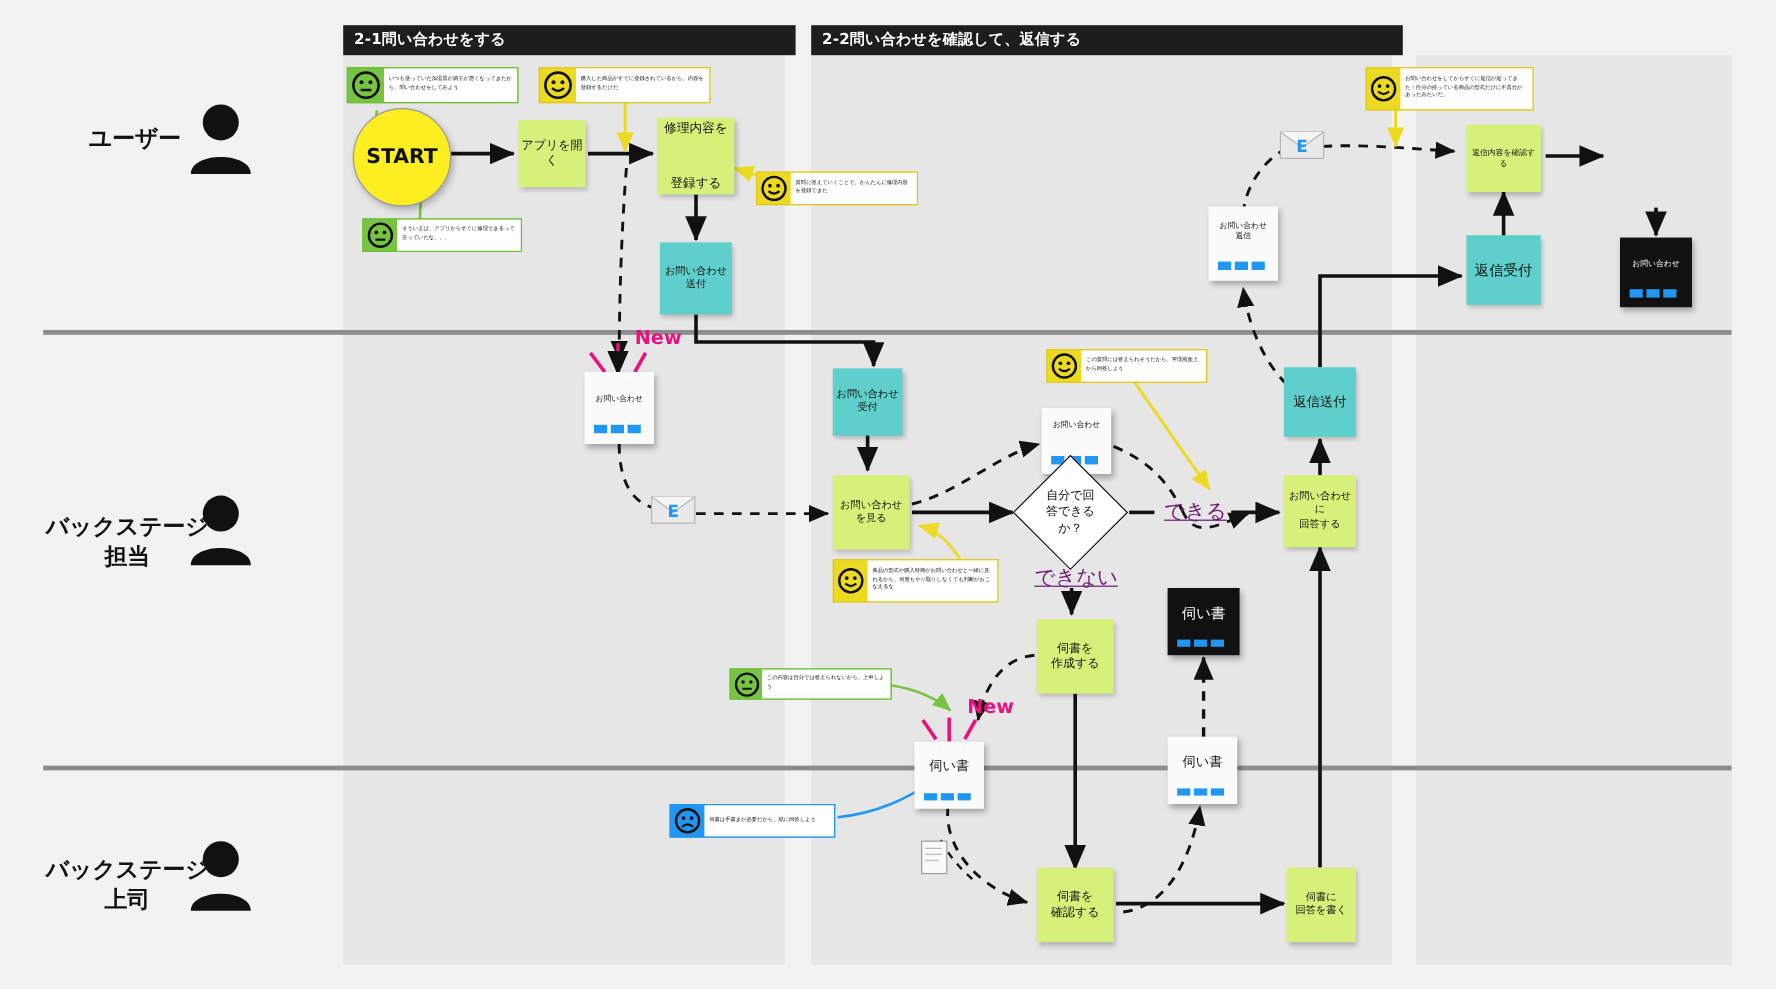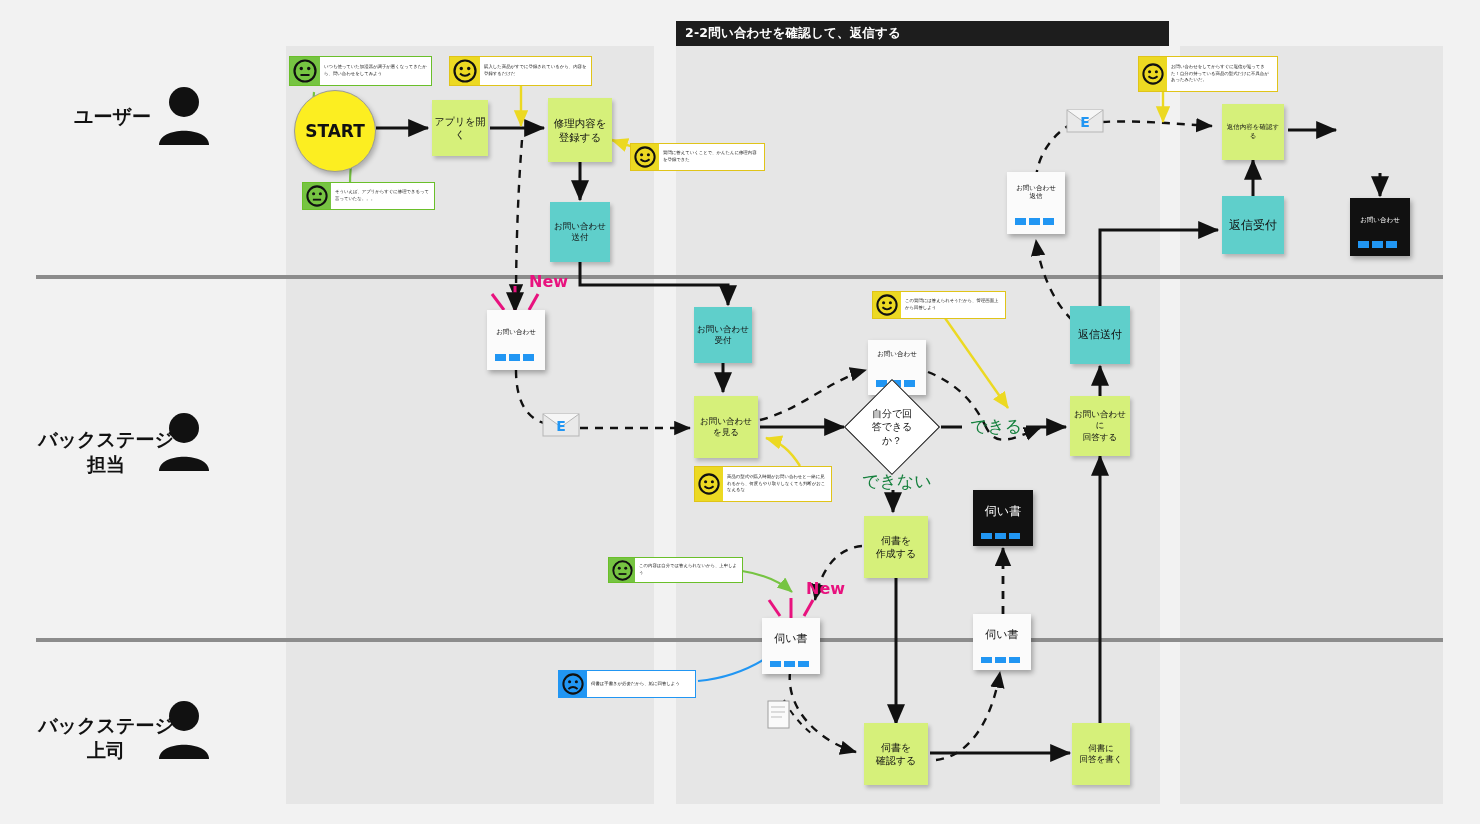--- a/index.html
+++ b/index.html
@@ -92,38 +92,41 @@
     display:flex;align-items:center;
   }
   .b-green{border:1.4px solid #6abf2a;background:#76c442;}
   .b-green .face{background:#76c442;}
   .b-yellow{border:1.4px solid #e0c419;background:#ecd922;}
   .b-yellow .face{background:#ecd922;}
   .b-blue{border:1.4px solid #2196f3;background:#2196f3;}
   .b-blue .face{background:#2196f3;}
 
   
-  .anno{position:absolute;color:#15803d;}
+  .anno{position:absolute;color:#701a75;text-decoration:underline;}
   .new-tag{position:absolute;color:#e8127e;font-weight:bold;font-size:16px;}
 
   svg.layer{position:absolute;left:0;top:0;width:1480px;height:824px;
             pointer-events:none;overflow:visible;}
 
   
   .mailicon{position:absolute;}
 </style>
 </head>
 <body>
 
 <div id="canvas">
 
   <div class="phase-col" style="left:286px;top:46px;width:368px;height:758px;"></div>
   <div class="phase-col" style="left:676px;top:46px;width:484px;height:758px;"></div>
   <div class="phase-col" style="left:1180px;top:46px;width:263px;height:758px;"></div>
 
+  <div class="phase-hdr" style="left:286px;top:21px;width:368px;height:25px;">
+    <span>2-1問い合わせをする</span>
+  </div>
   <div class="phase-hdr" style="left:676px;top:21px;width:484px;height:25px;">
     <span>2-2問い合わせを確認して、返信する</span>
   </div>
 
   <div class="lane-div" style="left:36px;top:275px;width:1407px;"></div>
   <div class="lane-div" style="left:36px;top:638px;width:1407px;"></div>
 
   <div class="lane-label" style="left:20px;top:104px;width:185px;">
     <span>ユーザー</span>
   </div>
@@ -267,21 +270,21 @@
   </svg>
 
   <div class="circle" style="left:294px;top:90px;width:80px;height:80px;font-size:17px;">
     <span>START</span>
   </div>
 
   <div class="sticky st-green" style="left:432px;top:100px;width:56px;height:56px;font-size:10px;">
     <span>アプリを開く</span>
   </div>
 
-  <div class="sticky st-green" style="left:548px;top:98px;width:64px;height:64px;font-size:10.5px;flex-direction:column;">
+  <div class="sticky st-green" style="left:548px;top:98px;width:64px;height:64px;font-size:10.5px;flex-direction:column;justify-content:space-between;">
     <span>修理内容を</span>
     <span>登録する</span>
   </div>
 
   <div class="sticky st-teal" style="left:550px;top:202px;width:60px;height:60px;font-size:8.5px;flex-direction:column;">
     <span>お問い合わせ</span>
     <span>送付</span>
   </div>
 
   <div class="card card-light" style="left:487px;top:310px;width:58px;height:60px;">

